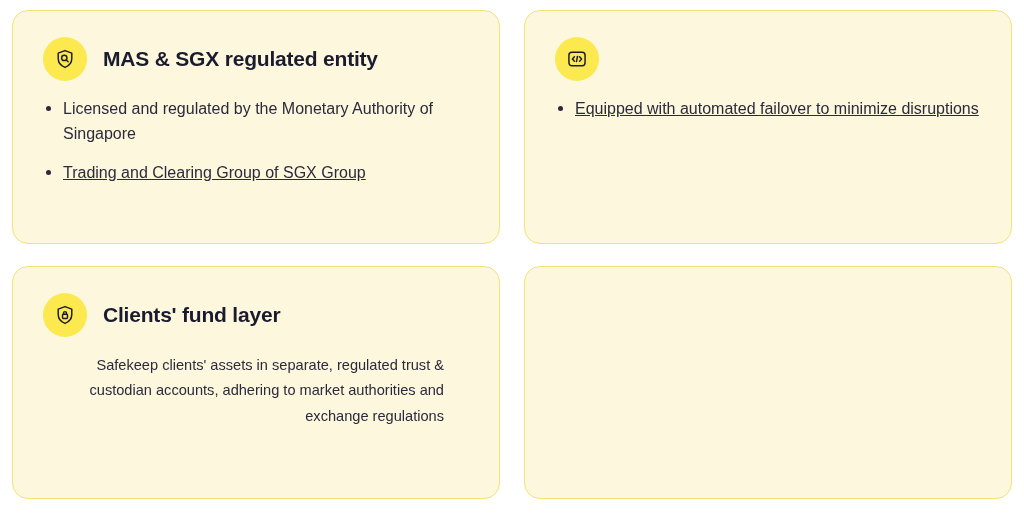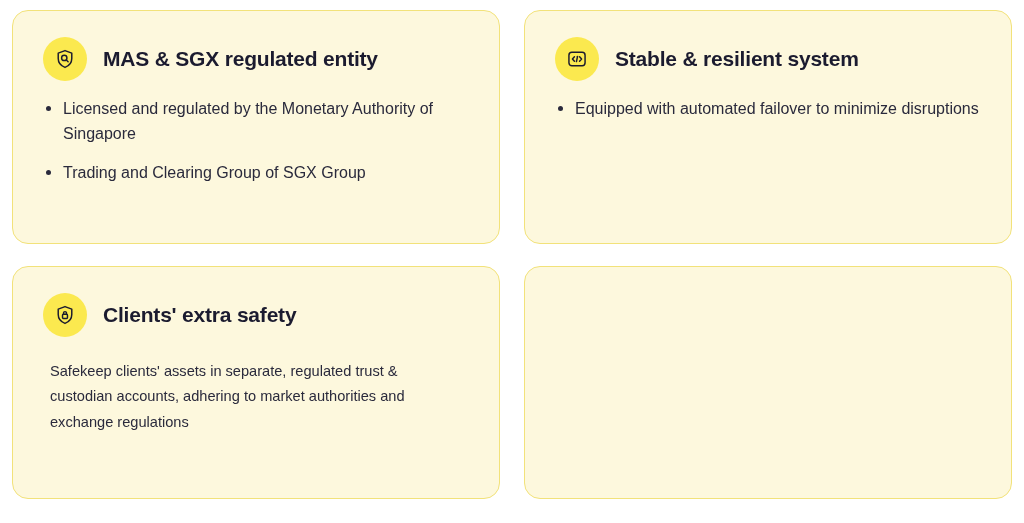--- a/index.html
+++ b/index.html
@@ -68,38 +68,40 @@
   ul.bullets li {
     position: relative;
     padding-left: 20px;
     margin-bottom: 14px;
     font-size: 16px;
     line-height: 1.55;
     color: #2a2a3c;
   }
   ul.bullets li:last-child {
     margin-bottom: 0;
+    text-decoration: underline;
   }
   ul.bullets li::before {
     content: "";
     position: absolute;
     left: 3px;
     top: 9px;
     width: 5px;
     height: 5px;
     border-radius: 50%;
     background: #2a2a3c;
   }
   .para {
     font-size: 14.6px;
     line-height: 1.75;
     color: #2a2a3c;
-    margin: 6px;
+    margin: 0;
     padding-left: 1px;
     max-width: 400px;
+    text-align: right;
   }
   .card-body {
     flex: 1;
   }
 </style>
 </head>
 <body>
 
 <div class="grid">
 
@@ -125,39 +127,38 @@
   <div class="card">
     <div class="card-head">
       <span class="icon-badge">
         <svg width="22" height="22" viewBox="0 0 24 24" fill="none" stroke="#1b1b2f" stroke-width="1.6" stroke-linecap="round" stroke-linejoin="round">
           <rect x="3.2" y="4.6" width="17.6" height="14.8" rx="3.2"></rect>
           <polyline points="9.2,9.6 7,12 9.2,14.4"></polyline>
           <polyline points="14.8,9.6 17,12 14.8,14.4"></polyline>
           <line x1="12.6" y1="9.2" x2="11.4" y2="14.8"></line>
         </svg>
       </span>
-      <div class="card-title">Stable &amp; resilient system</div>
     </div>
     <div class="card-body">
       <ul class="bullets">
         <li>Equipped with automated failover to minimize disruptions</li>
       </ul>
     </div>
   </div>
 
   <div class="card">
     <div class="card-head">
       <span class="icon-badge">
         <svg width="22" height="22" viewBox="0 0 24 24" fill="none" stroke="#1b1b2f" stroke-width="1.6" stroke-linecap="round" stroke-linejoin="round">
           <path d="M12 2.8 L19.4 5.6 V11.5 C19.4 16 16.2 19.6 12 21.2 C7.8 19.6 4.6 16 4.6 11.5 V5.6 Z"></path>
           <rect x="9.3" y="11.2" width="5.4" height="4.6" rx="1"></rect>
           <path d="M10.4 11.2 V9.9 a1.6 1.6 0 0 1 3.2 0 V11.2"></path>
         </svg>
       </span>
-      <div class="card-title">Clients' extra safety</div>
+      <div class="card-title">Clients' fund layer</div>
     </div>
     <div class="card-body">
       <p class="para">Safekeep clients' assets in separate, regulated trust &amp; custodian accounts, adhering to market authorities and exchange regulations</p>
     </div>
   </div>
 
   <div class="card">
   </div>
 
 </div>

